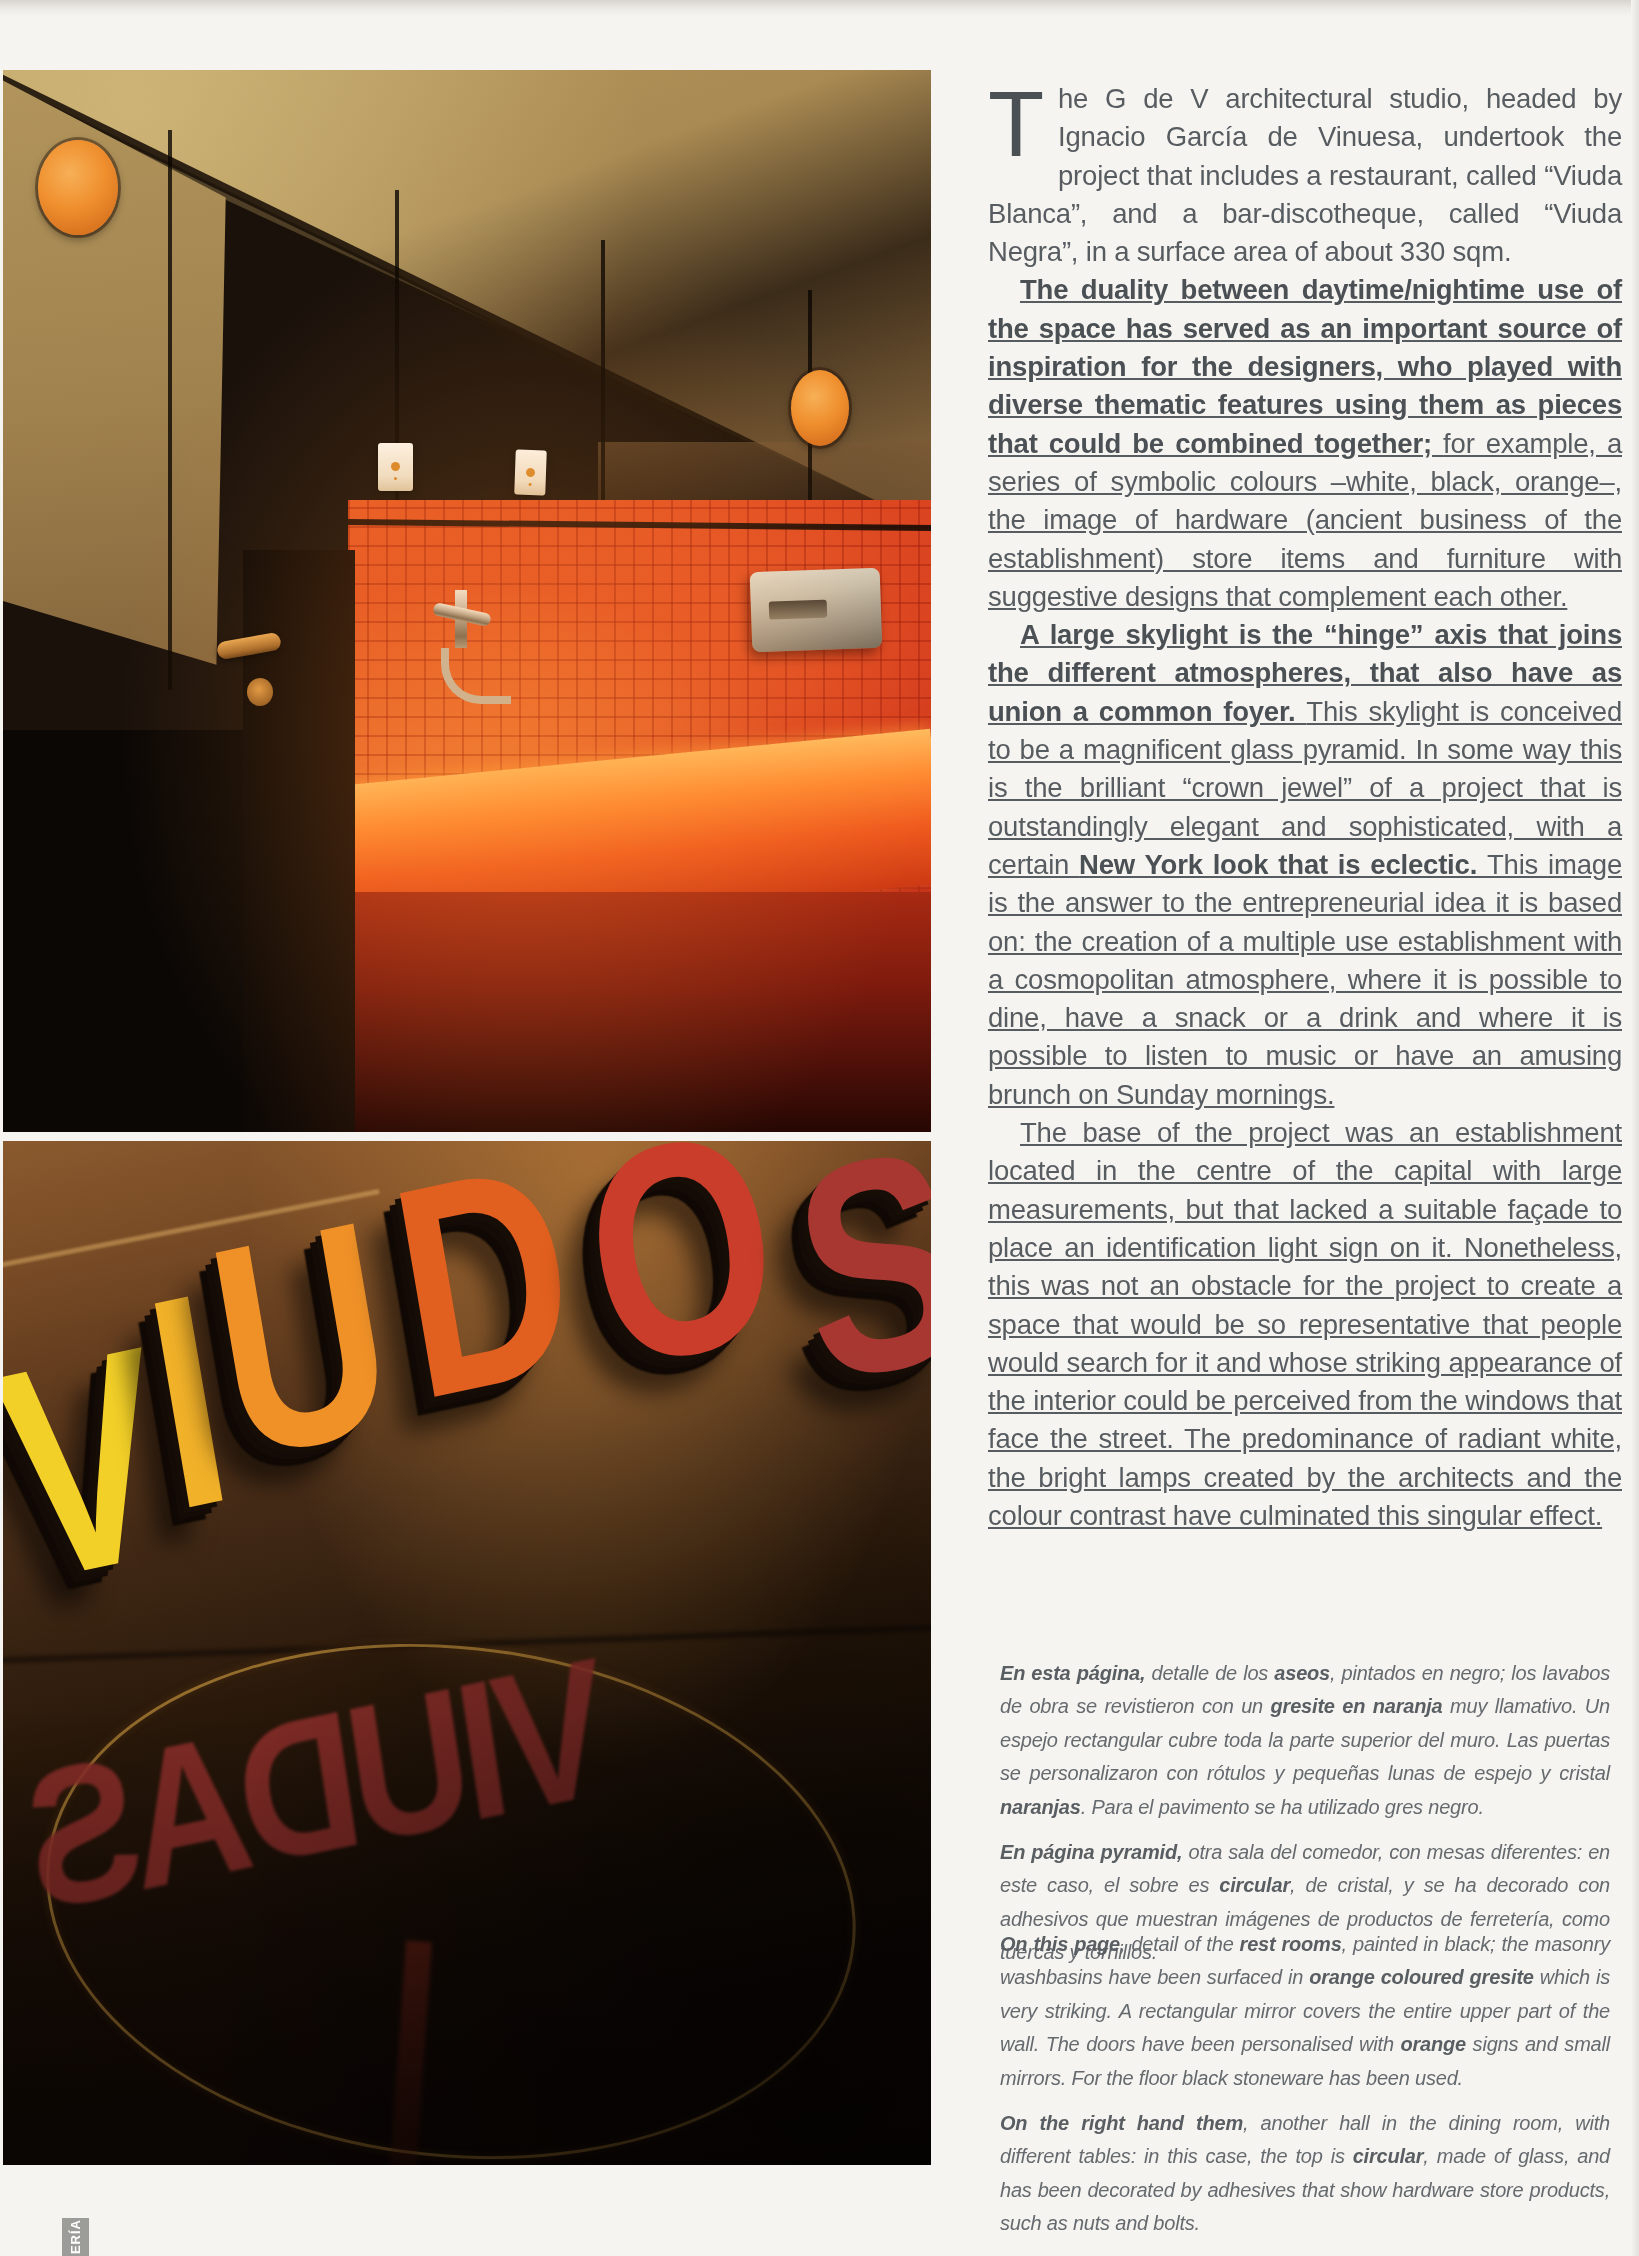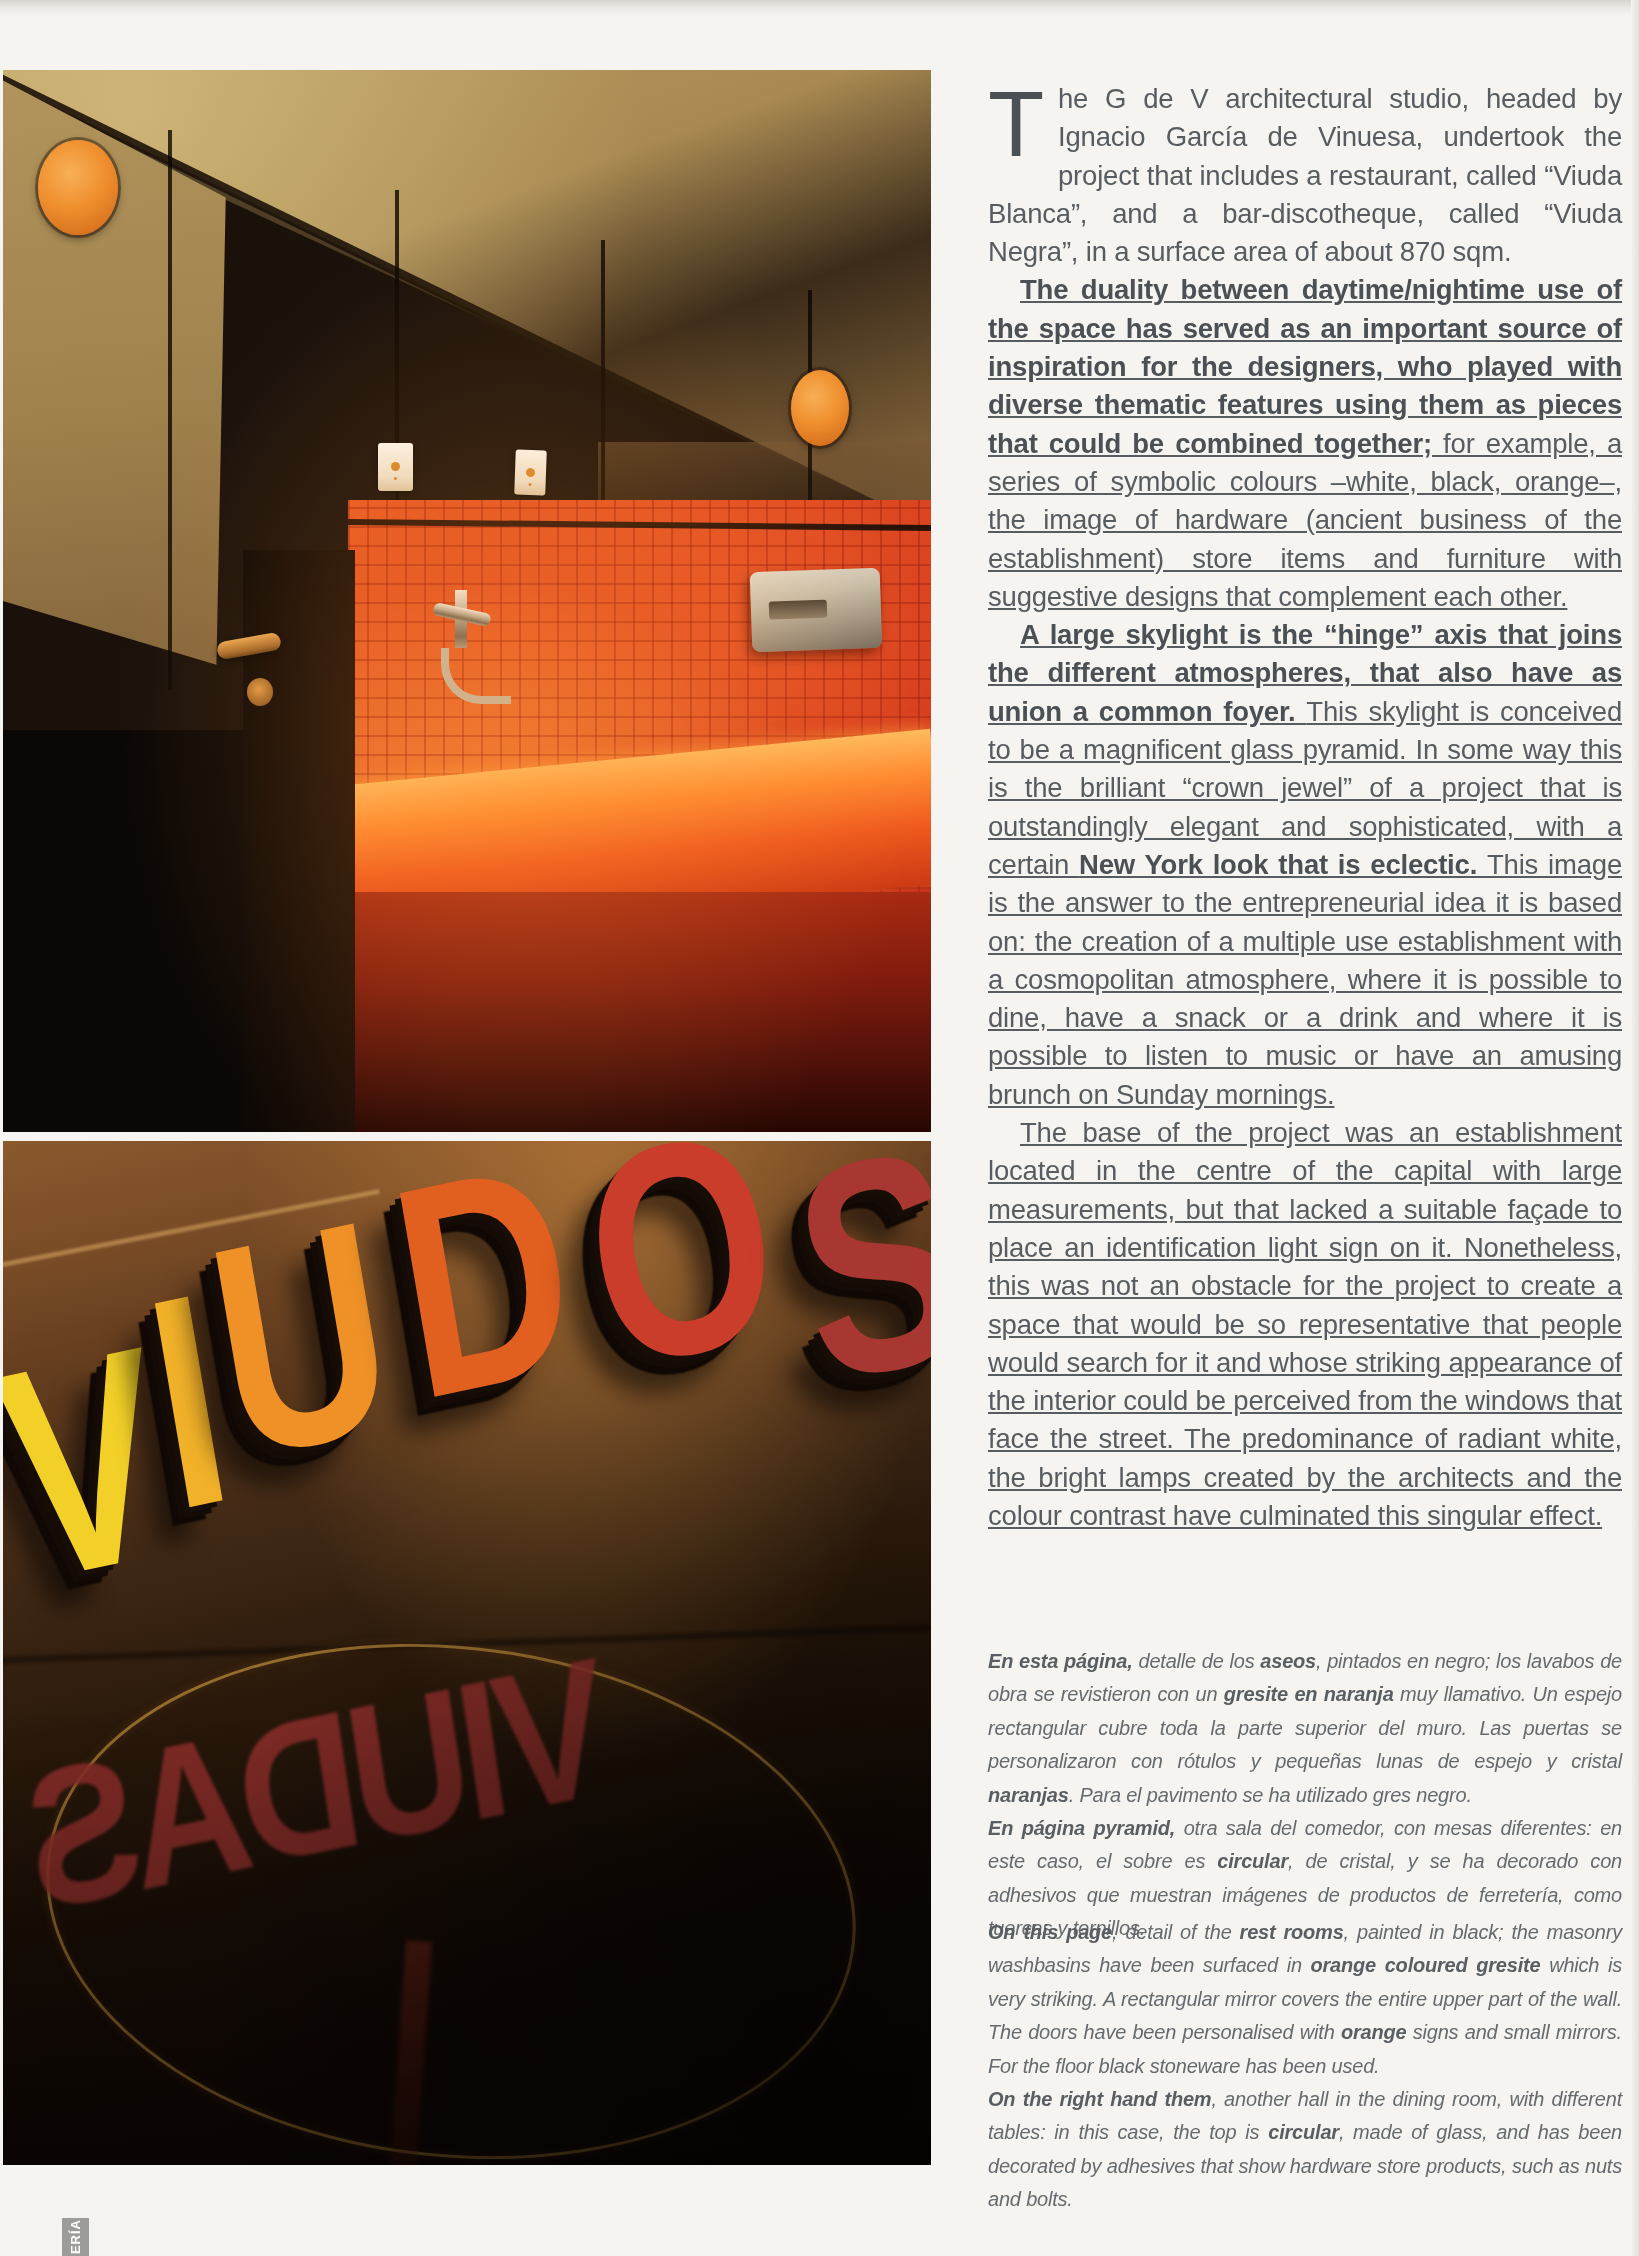--- a/index.html
+++ b/index.html
@@ -119,21 +119,21 @@
   .body-par.indent{text-indent:32px;text-decoration:underline;}
   .body-par .b{font-weight:bold;color:#4b5055;}
   .dropcap{float:left;font-size:92px;line-height:72px;padding:8px 14px 0 0;
     color:#4b5055;font-weight:normal;}
 
   
   .caption{left:988px;width:634px;font-style:italic;font-size:20px;line-height:33.4px;
     color:#656a6f;text-align:justify;letter-spacing:-.2px;}
   #caption-es{top:1645px;}
   #caption-en{top:1916px;}
-  .cap-par{margin:0;}
+  .cap-par{margin:12px;}
   .caption .b{font-weight:bold;color:#595e63;}
 
   
   #side-tab{left:62px;top:2218px;width:27px;height:38px;background:#9c9c98;
     display:flex;align-items:center;justify-content:center;}
   #side-tab span{writing-mode:vertical-rl;transform:rotate(180deg);
     color:#ffffff;font-size:13px;font-weight:bold;letter-spacing:1px;}
 </style>
 </head>
 <body>
@@ -192,21 +192,21 @@
     <div class="layer p2-corner"></div>
     <div class="layer p2-flooredge"></div>
     <div class="layer p2-ring"></div>
     <div class="layer p2-streak"></div>
     <div class="layer" id="reflection">VIUDAS</div>
     <div class="layer" id="sign"><span class="sign-letter" style="color: rgb(243, 208, 40); --dy: 85px;">V</span><span class="sign-letter" style="color: rgb(241, 177, 41); --dy: 45px;">I</span><span class="sign-letter" style="color: rgb(239, 145, 39); --dy: 8px;">U</span><span class="sign-letter" style="color: rgb(226, 96, 31); --dy: -12px;">D</span><span class="sign-letter" style="color: rgb(203, 61, 43); --dy: -2px;">O</span><span class="sign-letter" style="color: rgb(168, 55, 50); --dy: 55px;">S</span></div>
     <div class="layer p2-vignette"></div>
   </figure>
 
   <main class="abs" id="article-body">
-      <p class="body-par"><span class="dropcap">T</span><span>he G de V architectural studio, headed by Ignacio García de Vinuesa, undertook the project that includes a restaurant, called “Viuda Blanca”, and a bar-discotheque, called “Viuda Negra”, in a surface area of about 870 sqm.</span></p>
+      <p class="body-par"><span class="dropcap">T</span><span>he G de V architectural studio, headed by Ignacio García de Vinuesa, undertook the project that includes a restaurant, called “Viuda Blanca”, and a bar-discotheque, called “Viuda Negra”, in a surface area of about 330 sqm.</span></p>
       <p class="body-par indent"><span class="b">The duality between daytime/nightime use of the space has served as an important source of inspiration for the designers, who played with diverse thematic features using them as pieces that could be combined together; </span><span>for example, a series of symbolic colours –white, black, orange–, the image of hardware (ancient business of the establishment) store items and furniture with suggestive designs that complement each other.</span></p>
       <p class="body-par indent"><span class="b">A large skylight is the “hinge” axis that joins the different atmospheres, that also have as union a common foyer. </span><span>This skylight is conceived to be a magnificent glass pyramid. In some way this is the brilliant “crown jewel” of a project that is outstandingly elegant and sophisticated, with a certain </span><span class="b">New York look that is eclectic. </span><span>This image is the answer to the entrepreneurial idea it is based on: the creation of a multiple use establishment with a cosmopolitan atmosphere, where it is possible to dine, have a snack or a drink and where it is possible to listen to music or have an amusing brunch on Sunday mornings.</span></p>
       <p class="body-par indent"><span>The base of the project was an establishment located in the centre of the capital with large measurements, but that lacked a suitable façade to place an identification light sign on it. Nonetheless, this was not an obstacle for the project to create a space that would be so representative that people would search for it and whose striking appearance of the interior could be perceived from the windows that face the street. The predominance of radiant white, the bright lamps created by the architects and the colour contrast have culminated this singular effect.</span></p>
     </main>
 
   <section class="abs caption" id="caption-es">
       <p class="cap-par"><span class="b">En esta página,</span><span> detalle de los </span><span class="b">aseos</span><span>, pintados en negro; los lavabos de obra se revistieron con un </span><span class="b">gresite en naranja</span><span> muy llamativo. Un espejo rectangular cubre toda la parte superior del muro. Las puertas se personalizaron con rótulos y pequeñas lunas de espejo y cristal </span><span class="b">naranjas</span><span>. Para el pavimento se ha utilizado gres negro.</span></p>
       <p class="cap-par"><span class="b">En página pyramid,</span><span> otra sala del comedor, con mesas diferentes: en este caso, el sobre es </span><span class="b">circular</span><span>, de cristal, y se ha decorado con adhesivos que muestran imágenes de productos de ferretería, como tuercas y tornillos.</span></p>
     </section>
   <section class="abs caption" id="caption-en">

